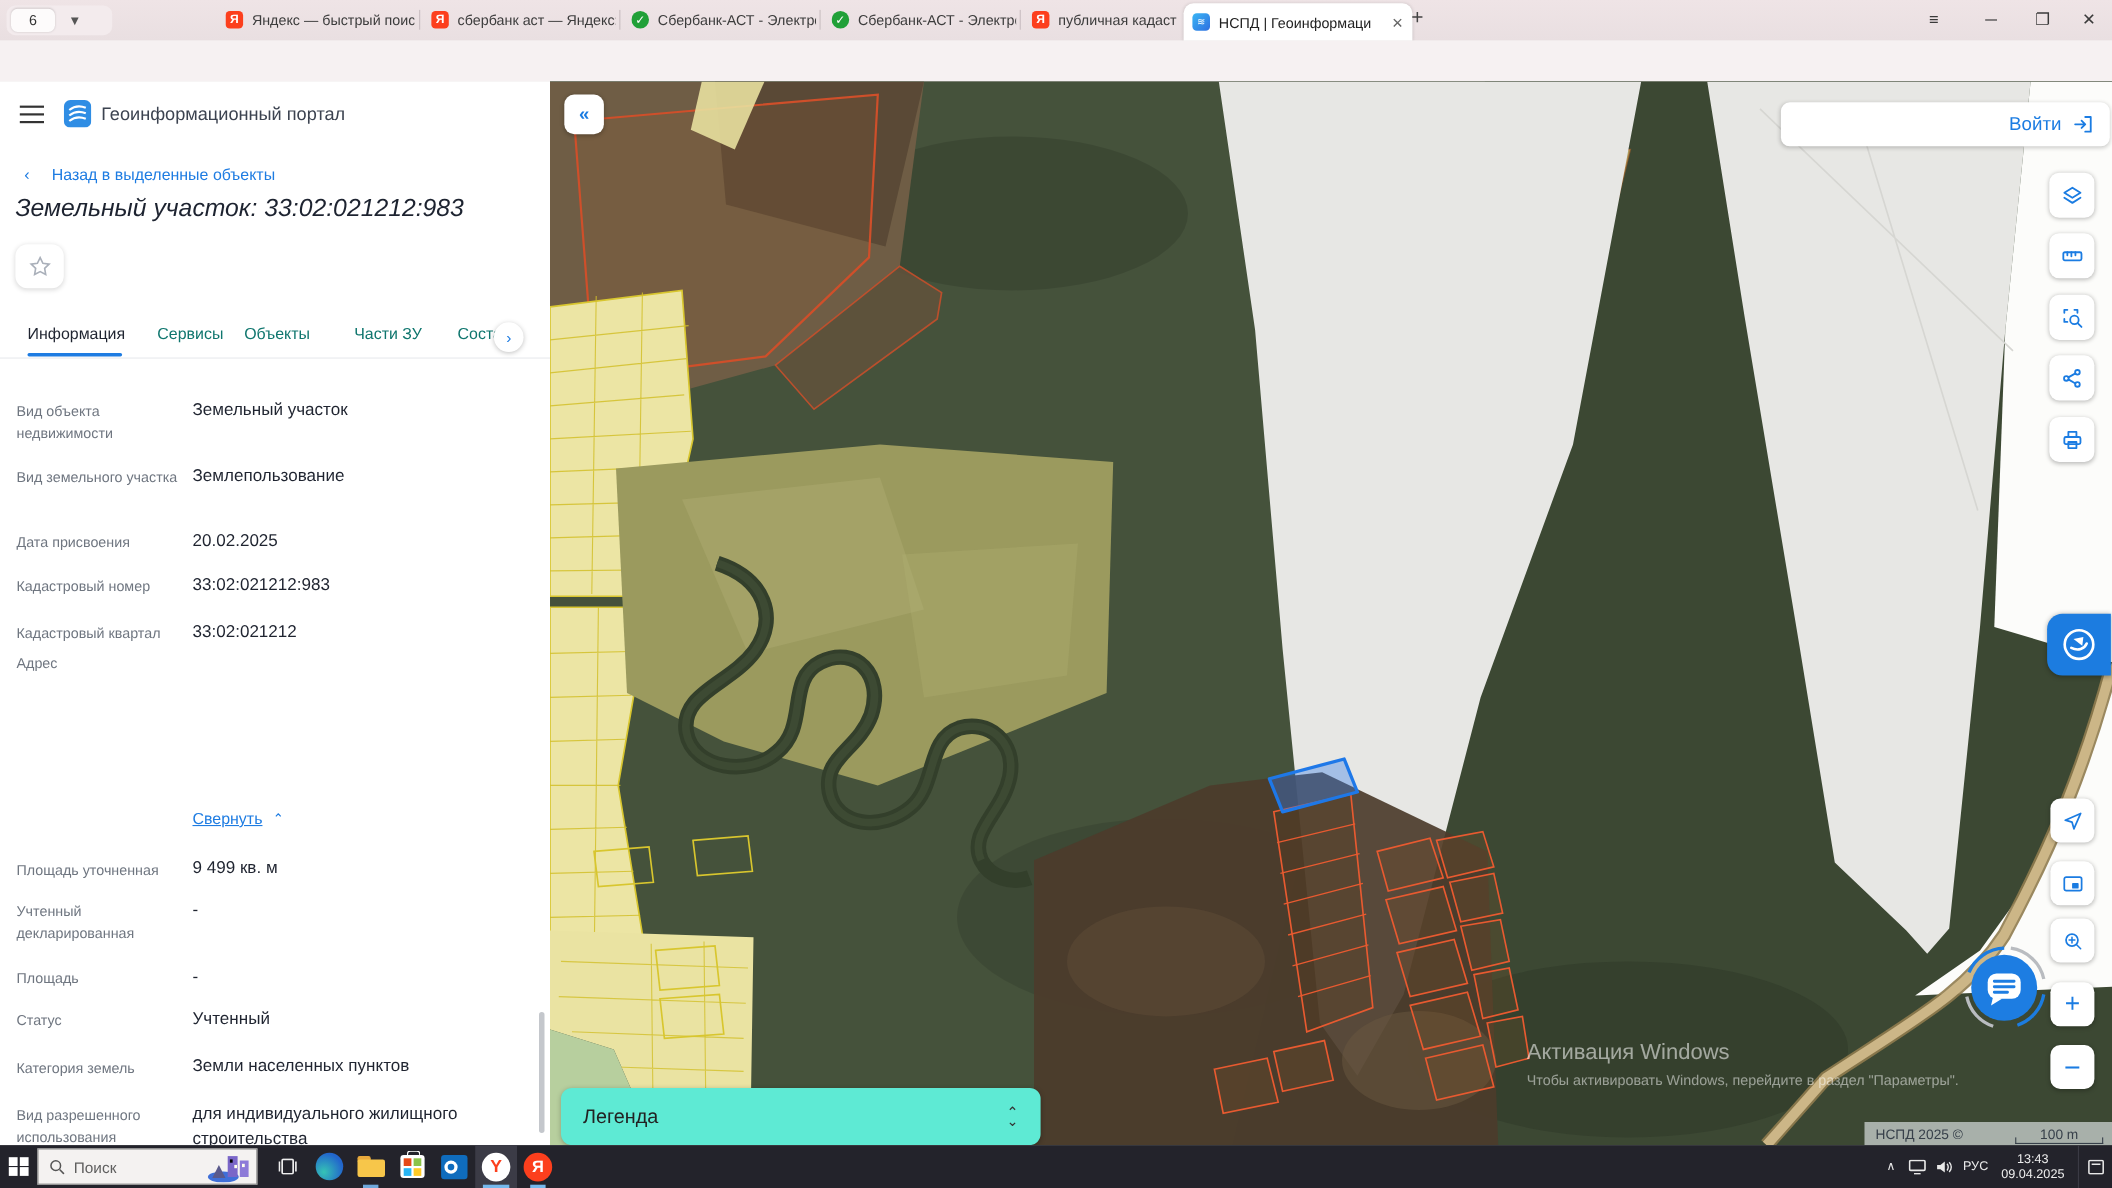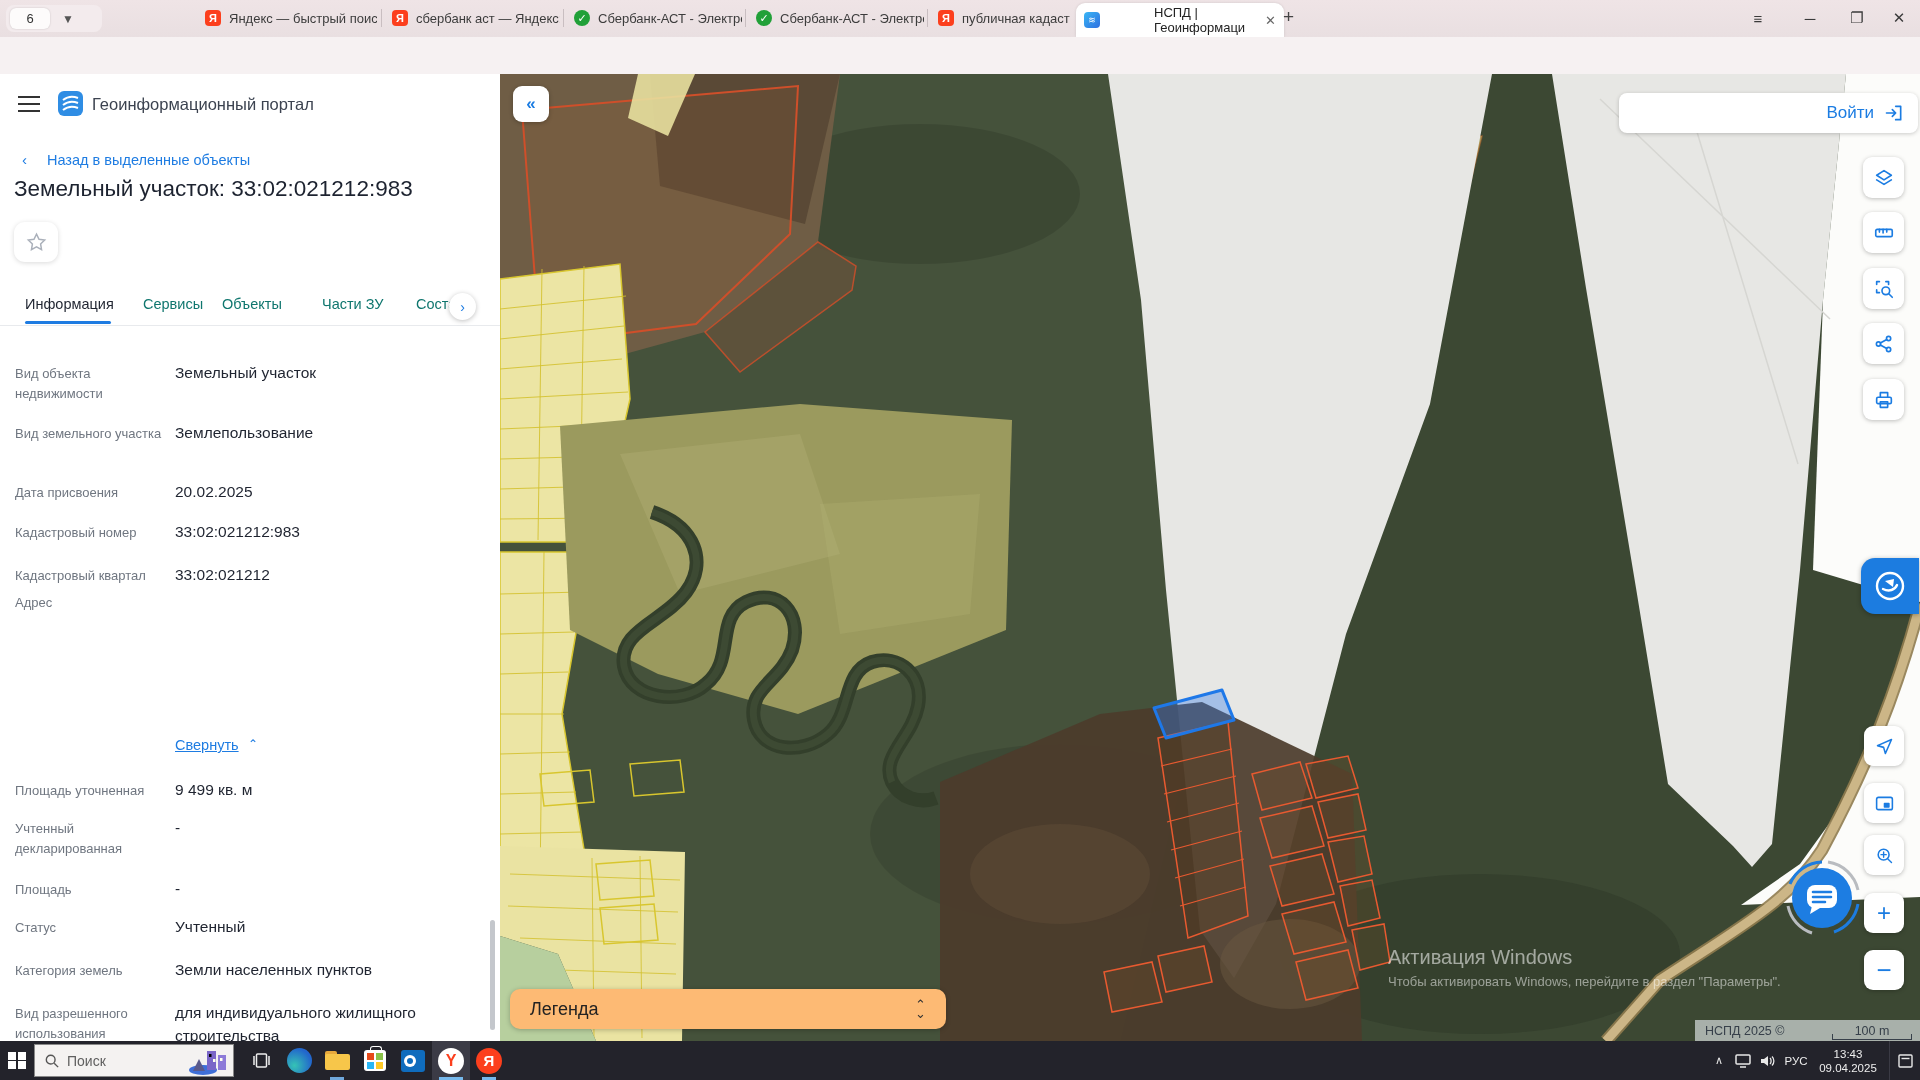--- a/index.html
+++ b/index.html
@@ -27,21 +27,21 @@
   #panel{left:0;top:74px;width:500px;height:967px;background:#fff;overflow:hidden;}
   .pl-label{position:absolute;left:15px;width:152px;font-size:13px;line-height:20px;color:#6f7680;}
   .pl-value{position:absolute;left:175px;width:314px;font-size:15.5px;line-height:22.5px;color:#1f2430;}
   .ptab{font-size:14.5px;color:#0f766e;}
   .link{color:#1e7ce2;}
   
   #map{left:500px;top:74px;width:1420px;height:967px;background:#44503a;overflow:hidden;}
   .mapbtn{width:41px;height:41px;background:#fff;border-radius:9px;box-shadow:0 1px 4px rgba(0,0,0,.25);display:flex;align-items:center;justify-content:center;color:#1b7ce2;}
   .mapbtn svg{stroke:#1b7ce2;fill:none;stroke-width:1.8;stroke-linecap:round;stroke-linejoin:round;}
   #loginbar{left:1119px;top:19px;width:285px;height:40px;background:#fff;border-radius:8px;box-shadow:0 1px 4px rgba(0,0,0,.2);display:flex;align-items:center;justify-content:flex-end;padding-right:14px;color:#1b7ce2;font-size:17px;}
-  #legendbar{left:10px;top:915px;width:436px;height:40px;background:#fdba74;border-radius:10px;box-shadow:0 1px 5px rgba(0,0,0,.25);display:flex;align-items:center;justify-content:space-between;padding:0 20px;box-sizing:border-box;font-size:18px;color:#222;}
+  #legendbar{left:10px;top:915px;width:436px;height:52px;background:#5eead4;border-radius:10px;box-shadow:0 1px 5px rgba(0,0,0,.25);display:flex;align-items:center;justify-content:space-between;padding:0 20px;box-sizing:border-box;font-size:18px;color:#222;}
   #attrib{left:1195px;top:946px;width:225px;height:21px;background:rgba(235,240,243,.62);display:flex;align-items:center;font-size:12.5px;color:#37404a;}
   #wm1{left:888px;top:872px;font-size:20px;color:rgba(255,255,255,.55);}
   #wm2{left:888px;top:900px;font-size:13px;color:rgba(255,255,255,.5);}
   
   #taskbar{left:0;top:1041px;width:1920px;height:39px;background:#23232b;display:flex;align-items:center;}
   .tb-ico{width:38px;height:39px;display:flex;align-items:center;justify-content:center;position:relative;}
   .underln{position:absolute;bottom:0;left:7px;right:7px;height:3px;background:#76b9ed;}
   #searchbox{width:198px;height:31px;background:#f4f2f1;border:1px solid #888;display:flex;align-items:center;color:#5f5f5f;font-size:14px;position:relative;overflow:hidden;}
   .trayico{color:#e8e8e8;display:flex;align-items:center;justify-content:center;width:24px;height:39px;}
 </style>
@@ -74,21 +74,21 @@
       <span class="fav gico">✓</span>
       <span class="ttl">Сбербанк-АСТ - Электро</span>
     </div>
     <div class="abs tabdiv" style="left:927px;"></div>
     <div class="abs btab" style="left:938px;width:132px;">
       <span class="fav yico">Я</span>
       <span class="ttl">публичная кадастровая к</span>
     </div>
     <div class="abs activetab">
       <span class="nico" style="margin-right:8px;">≋</span>
-      <span class="ttl" style="flex:1;margin-left:46px;">НСПД | Геоинформаци</span>
+      <span class="ttl" style="flex:1;">НСПД | Геоинформаци</span>
       <span style="color:#666;font-size:13px;margin-left:6px;">✕</span>
     </div>
     <div class="abs" style="left:1283px;top:6px;font-size:19px;color:#444;">+</div>
     <div class="abs winctl" style="left:1743px;">≡</div>
     <div class="abs winctl" style="left:1795px;">─</div>
     <div class="abs winctl" style="left:1842px;">❐</div>
     <div class="abs winctl" style="left:1884px;">✕</div>
   </div>
 
   <div class="abs" id="toolbar">
@@ -127,21 +127,21 @@
       <rect x="0" y="0" width="25" height="25" rx="6" fill="#2f8de4"></rect>
       <path d="M5 9c5-4 10-4 15-2" stroke="#fff" stroke-width="2" fill="none"></path>
         <path d="M5 14c5-4 10-4 15-2" stroke="#fff" stroke-width="2" fill="none"></path>
         <path d="M5 19c5-4 10-4 15-2" stroke="#fff" stroke-width="2" fill="none"></path>
     </svg>
     <div class="abs" style="left:92px;top:21px;font-size:16.5px;color:#3c4350;">Геоинформационный портал</div>
 
     <div class="abs link" style="left:22px;top:77px;font-size:15px;">‹</div>
     <div class="abs link" style="left:47px;top:78px;font-size:14.5px;">Назад в выделенные объекты</div>
 
-    <div class="abs" style="left:14px;top:102px;font-size:22.5px;font-weight:500;color:#1d2330;">Земельный участок: 33:02:021212:983</div>
+    <div class="abs" style="left:14px;top:102px;font-size:22.5px;font-weight:500;color:#1d2330;font-style:italic;">Земельный участок: 33:02:021212:983</div>
 
     <div class="abs" style="left:14px;top:148px;width:44px;height:40px;border-radius:11px;box-shadow:0 1px 5px rgba(0,0,0,.15);display:flex;align-items:center;justify-content:center;">
       <svg width="21" height="20" viewBox="0 0 24 23">
           <path d="M12 2.5l2.9 5.9 6.5.9-4.7 4.5 1.1 6.4L12 17.2l-5.8 3 1.1-6.4L2.6 9.3l6.5-.9z" fill="none" stroke="#aab0ba" stroke-width="1.7"></path>
         </svg>
     </div>
 
     <div class="abs ptab" style="left:25px;top:222px;color:#1f2430;">Информация</div>
     <div class="abs ptab" style="left:143px;top:222px;">Сервисы</div>
     <div class="abs ptab" style="left:222px;top:222px;">Объекты</div>

